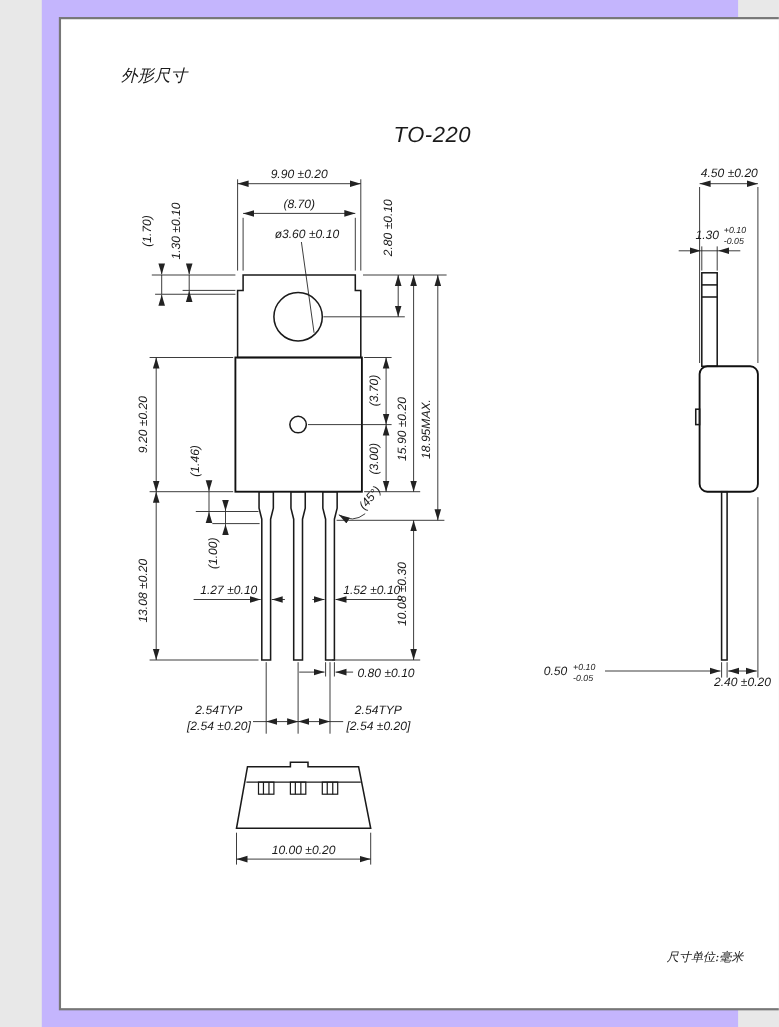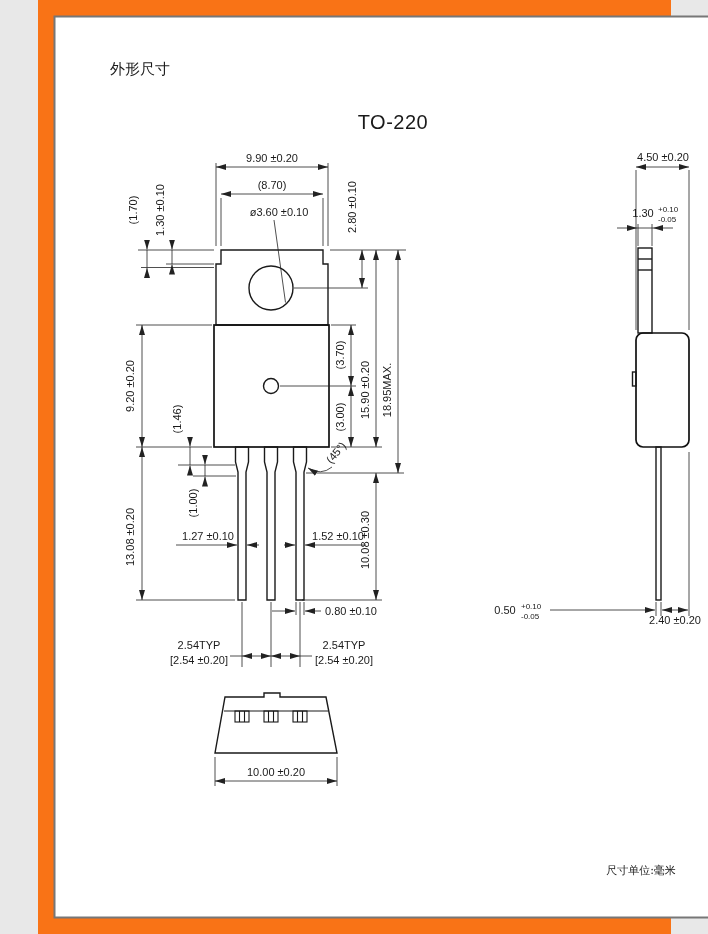--- a/index.html
+++ b/index.html
@@ -1,16 +1,16 @@
 <!DOCTYPE html>
 <html><head>
 <meta charset="utf-8">
 <style>
   html,body{margin:0;padding:0;background:#e8e8e8;}
-  .page{width:633px;height:934px;background:#f97316;position:relative;margin:0 auto;}
+  .page{width:633px;height:934px;background:#c4b5fd;position:relative;margin:0 auto;font-style:italic;}
   svg{display:block;}
   svg text{font-family:"Liberation Sans","DejaVu Sans",sans-serif;font-size:11px;fill:#1a1a1a;}
   .tol{font-size:8px;}
   .cjk{font-family:"DejaVu Serif","Liberation Serif",serif;font-size:15px;}
   .note{font-family:"DejaVu Serif","Liberation Serif",serif;font-size:11px;}
   .ttl{font-size:20px;letter-spacing:.5px;}
   .o{fill:none;stroke:#1a1a1a;stroke-width:1.4;stroke-linejoin:miter;}
   .ob{fill:none;stroke:#111;stroke-width:1.7;stroke-linejoin:miter;}
   .d{fill:none;stroke:#222;stroke-width:0.8;}
   .p{fill:none;stroke:#1a1a1a;stroke-width:1.1;}

